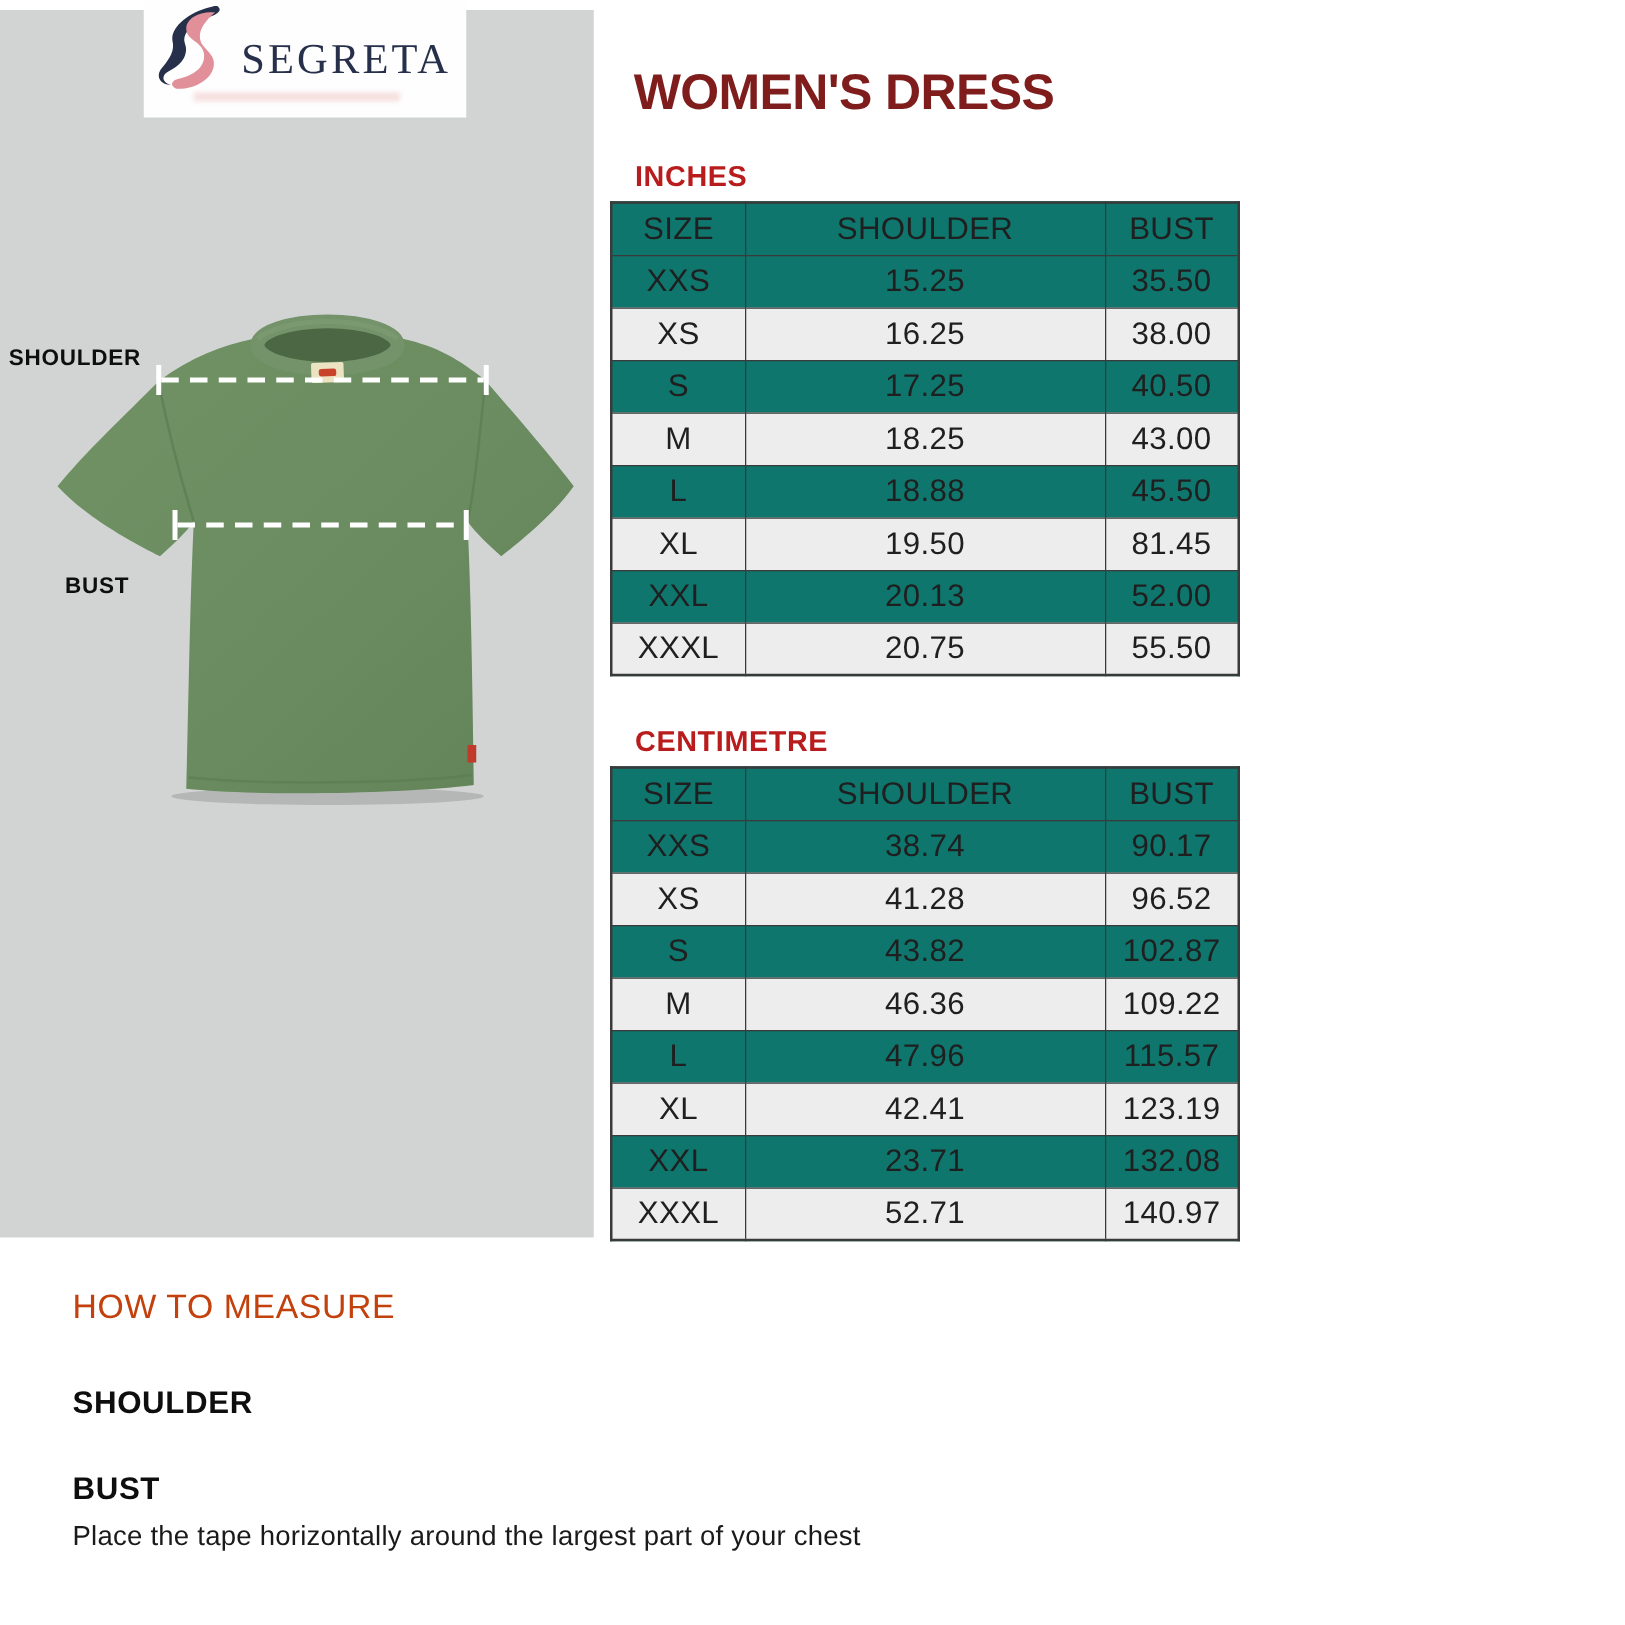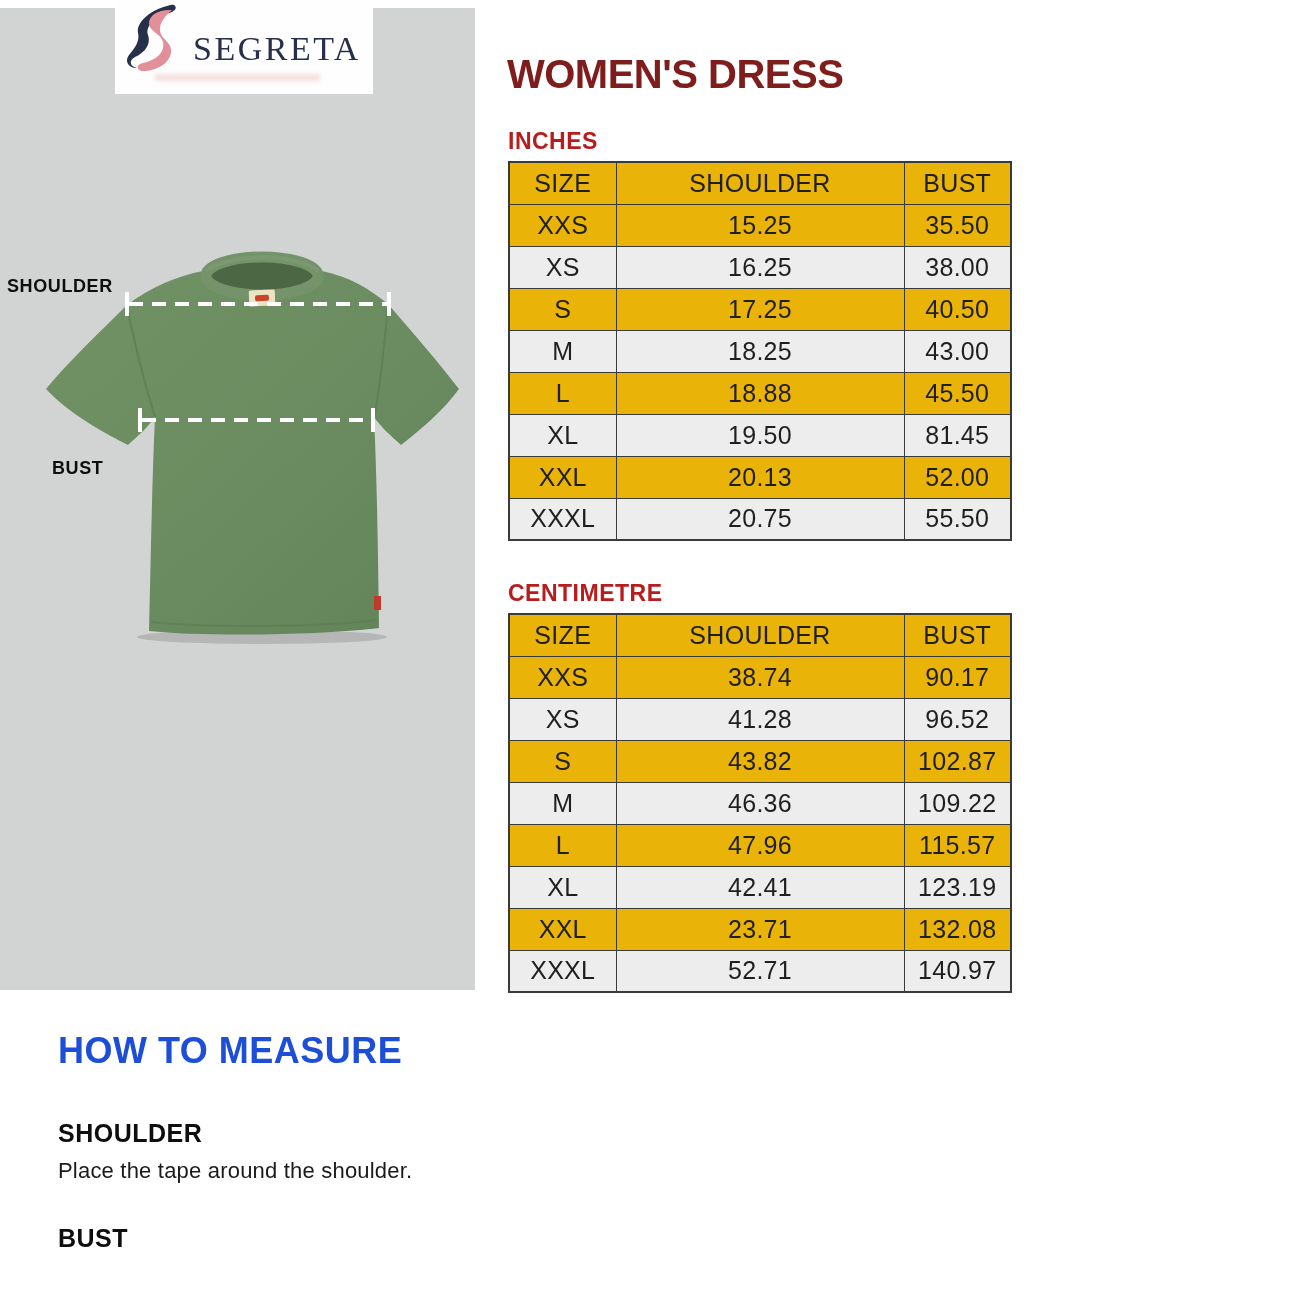--- a/index.html
+++ b/index.html
@@ -44,40 +44,40 @@
     white-space: nowrap;
   }
   .unit-label {
     position: absolute; left: 508px;
     font-size: 23px; font-weight: bold; letter-spacing: 0.5px; color: #b91c1c;
   }
   .unit-label.inches { top: 128px; }
   .unit-label.centimetre { top: 580px; }
 
   table.size-table {
-    position: absolute; left: 508px; width: 502px;
+    position: absolute; left: 488px; width: 502px;
     border-collapse: collapse; table-layout: fixed;
-    background: #eab308;
+    background: #0f766e;
   }
   table.size-table.inches { top: 161px; }
   table.size-table.centimetre { top: 613px; }
   table.size-table th, table.size-table td {
     border: 1.5px solid #3a3a3a; text-align: center;
     height: 42px; font-size: 25px; color: #1f1f1f;
     padding: 0; font-weight: normal; letter-spacing: 0.3px;
   }
   table.size-table { border: 2px solid #3a3a3a; }
   table.size-table col.c-size { width: 107px; }
   table.size-table col.c-shoulder { width: 288px; }
   table.size-table col.c-bust { width: 107px; }
   table.size-table tbody tr:nth-child(even) td { background: #ededed; }
 
   
   .howto { position: absolute; left: 58px; top: 1030px; width: 1100px; }
-  .howto-title { font-size: 36px; font-weight: bold; letter-spacing: 0.5px; color: #1d4ed8; }
+  .howto-title { font-size: 27px; font-weight: normal; letter-spacing: 0.5px; color: #c2410c; }
   .howto-heading { font-size: 25px; font-weight: bold; letter-spacing: 0.5px; color: #0e0e0e; }
   .howto-heading.first { margin-top: 47px; }
   .howto-heading.second { margin-top: 40px; }
   .howto-text { font-size: 22px; color: #1a1a1a; margin-top: 10px; letter-spacing: 0.2px; }
 </style>
 </head>
 <body>
 
 <div class="gray-panel"></div>
 
@@ -263,15 +263,15 @@
         <td>XXXL</td>
         <td>52.71</td>
         <td>140.97</td>
       </tr>
     </tbody>
   </table>
 
 <div class="howto">
   <div class="howto-title">HOW TO MEASURE</div>
   <div class="howto-heading first">SHOULDER</div>
-  <div class="howto-text">Place the tape around the shoulder.</div>
   <div class="howto-heading second">BUST</div>
+  <div class="howto-text">Place the tape horizontally around the largest part of your chest</div>
 </div>
 
 </body></html>

